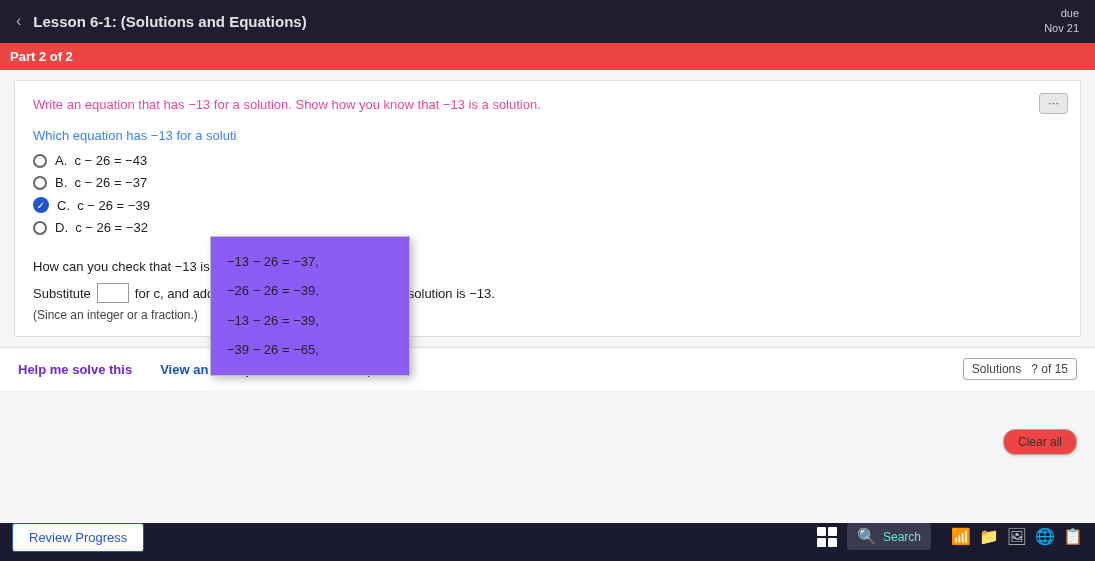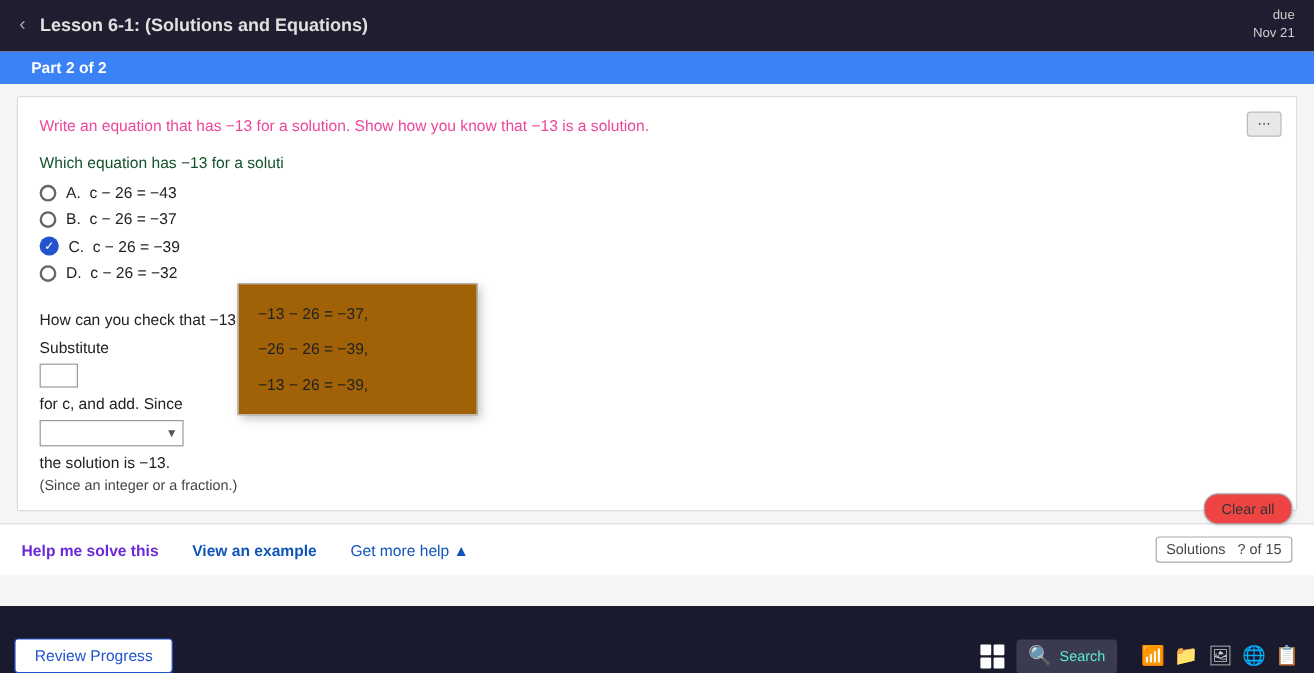--- a/index.html
+++ b/index.html
@@ -54,23 +54,23 @@
     
     .main-content {
       background: #f5f5f5;
       flex: 1;
       padding: 0;
       overflow: hidden;
       position: relative;
     }
 
     .part-header {
-      background: #3b82f6;
+      background: #ef4444;
       color: white;
-      padding: 6px 26px;
+      padding: 6px 10px;
       font-size: 13px;
       font-weight: bold;
     }
 
     .question-area {
       background: white;
       margin: 10px 14px;
       padding: 14px 18px;
       border: 1px solid #ddd;
       border-radius: 2px;
@@ -78,21 +78,21 @@
     }
 
     .question-instruction {
       color: #ec4899;
       font-size: 13px;
       margin-bottom: 14px;
       line-height: 1.5;
     }
 
     .sub-question {
-      color: #14532d;
+      color: #3b82f6;
       font-size: 13px;
       margin-bottom: 10px;
     }
 
     .options-list {
       list-style: none;
       margin-bottom: 24px;
     }
 
     .option-item {
@@ -131,25 +131,24 @@
     .how-check {
       font-size: 13px;
       color: #222;
       margin-bottom: 8px;
     }
 
     .substitute-row {
       font-size: 13px;
       color: #222;
       display: flex;
-      align-items: flex-start;
+      align-items: center;
       gap: 6px;
       flex-wrap: wrap;
       margin-bottom: 4px;
-      flex-direction: column;
     }
 
     .small-input {
       width: 32px;
       height: 20px;
       border: 1px solid #999;
       font-size: 12px;
       text-align: center;
     }
 
@@ -174,22 +173,22 @@
     .fraction-note {
       font-size: 12px;
       color: #444;
       margin-top: 2px;
     }
 
     
     .dropdown-popup {
       position: absolute;
       top: 155px;
-      left: 183px;
-      background: #a16207;
+      left: 195px;
+      background: #8b5cf6;
       border: 1px solid #bbb;
       box-shadow: 3px 3px 8px rgba(0,0,0,0.25);
       padding: 10px 16px;
       z-index: 10;
       min-width: 200px;
     }
 
     .popup-item {
       font-size: 13px;
       color: #222;
@@ -275,23 +274,23 @@
       background: white;
       border: 1px solid #aaa;
       border-radius: 3px;
       padding: 3px 8px;
       font-size: 12px;
     }
 
     
     .os-bar {
       background: #1a1a2e;
-      height: 56px;
-      display: flex;
-      align-items: flex-end;
+      height: 38px;
+      display: flex;
+      align-items: flex-start;
       padding: 0 12px;
       gap: 8px;
     }
 
     .review-progress-btn {
       background: white;
       border: 1.5px solid #2255cc;
       border-radius: 3px;
       padding: 6px 16px;
       font-size: 13px;
@@ -403,20 +402,21 @@
         </div>
         <span>the solution is −13.</span>
       </div>
 
       <div class="fraction-note">(Since an integer or a fraction.)</div>
 
       <div class="dropdown-popup">
         <div class="popup-item">−13 − 26 = −37,</div>
         <div class="popup-item">−26 − 26 = −39,</div>
         <div class="popup-item">−13 − 26 = −39,</div>
+        <div class="popup-item">−39 − 26 = −65,</div>
       </div>
 
     </div>
 
     <button class="clear-all-btn">Clear all</button>
 
     <div class="action-bar">
       <a class="help-link">Help me solve this</a>
       <a class="example-link">View an example</a>
       <a class="more-help-link">Get more help ▲</a>

